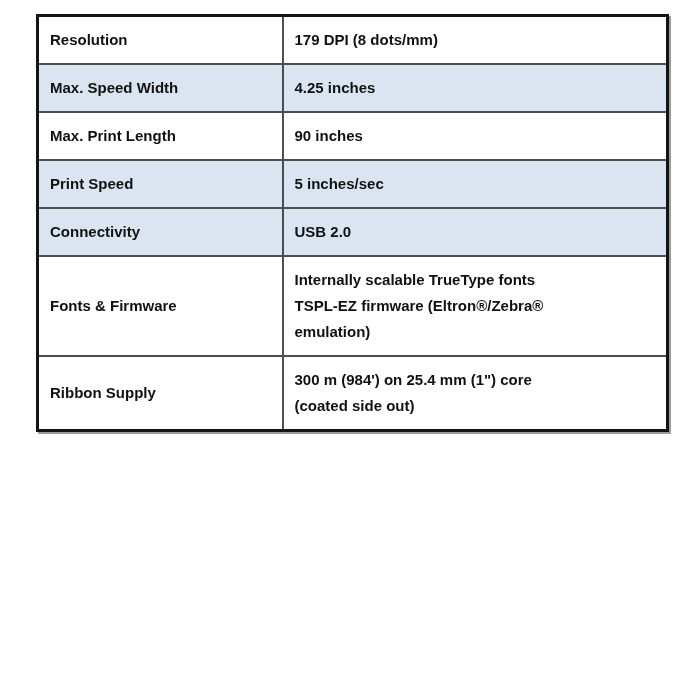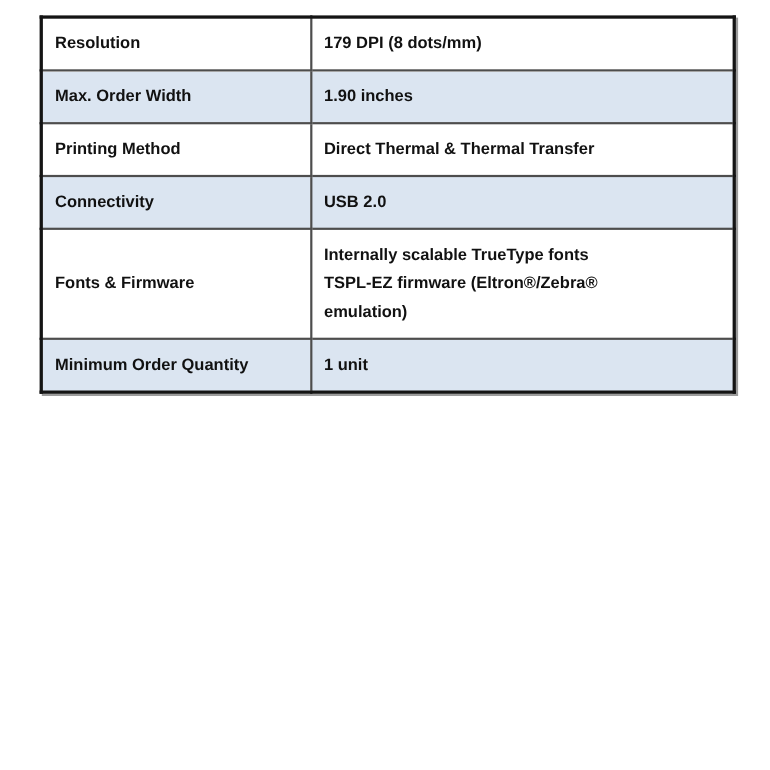--- a/index.html
+++ b/index.html
@@ -57,46 +57,51 @@
       <col class="c-label">
       <col class="c-value">
     </colgroup>
     <tbody>
   <tr class="plain">
     <td>Resolution</td>
     <td>179 DPI (8 dots/mm)</td>
   </tr>
 
   <tr class="alt">
-    <td>Max. Order Width</td>
-    <td>1.90 inches</td>
+    <td>Max. Speed Width</td>
+    <td>4.25 inches</td>
   </tr>
 
+  <tr class="plain">
+    <td>Max. Print Length</td>
+    <td>90 inches</td>
+  </tr>
 
+  <tr class="alt">
+    <td>Print Speed</td>
+    <td>5 inches/sec</td>
+  </tr>
 
-  <tr class="plain">
-    <td>Printing Method</td>
-    <td>Direct Thermal &amp; Thermal Transfer</td>
-  </tr>
 
   <tr class="alt">
     <td>Connectivity</td>
     <td>USB 2.0</td>
   </tr>
 
 
 
   <tr class="plain">
     <td>Fonts &amp; Firmware</td>
     <td>Internally scalable TrueType fonts
 TSPL-EZ firmware (Eltron®/Zebra®
 emulation)</td>
   </tr>
 
 
+  <tr class="plain">
+    <td>Ribbon Supply</td>
+    <td>300 m (984') on 25.4 mm (1") core
+(coated side out)</td>
+  </tr>
 
-  <tr class="alt">
-    <td>Minimum Order Quantity</td>
-    <td>1 unit</td>
-  </tr>
 </tbody>
   </table>
 </div>
 
 </body></html>

